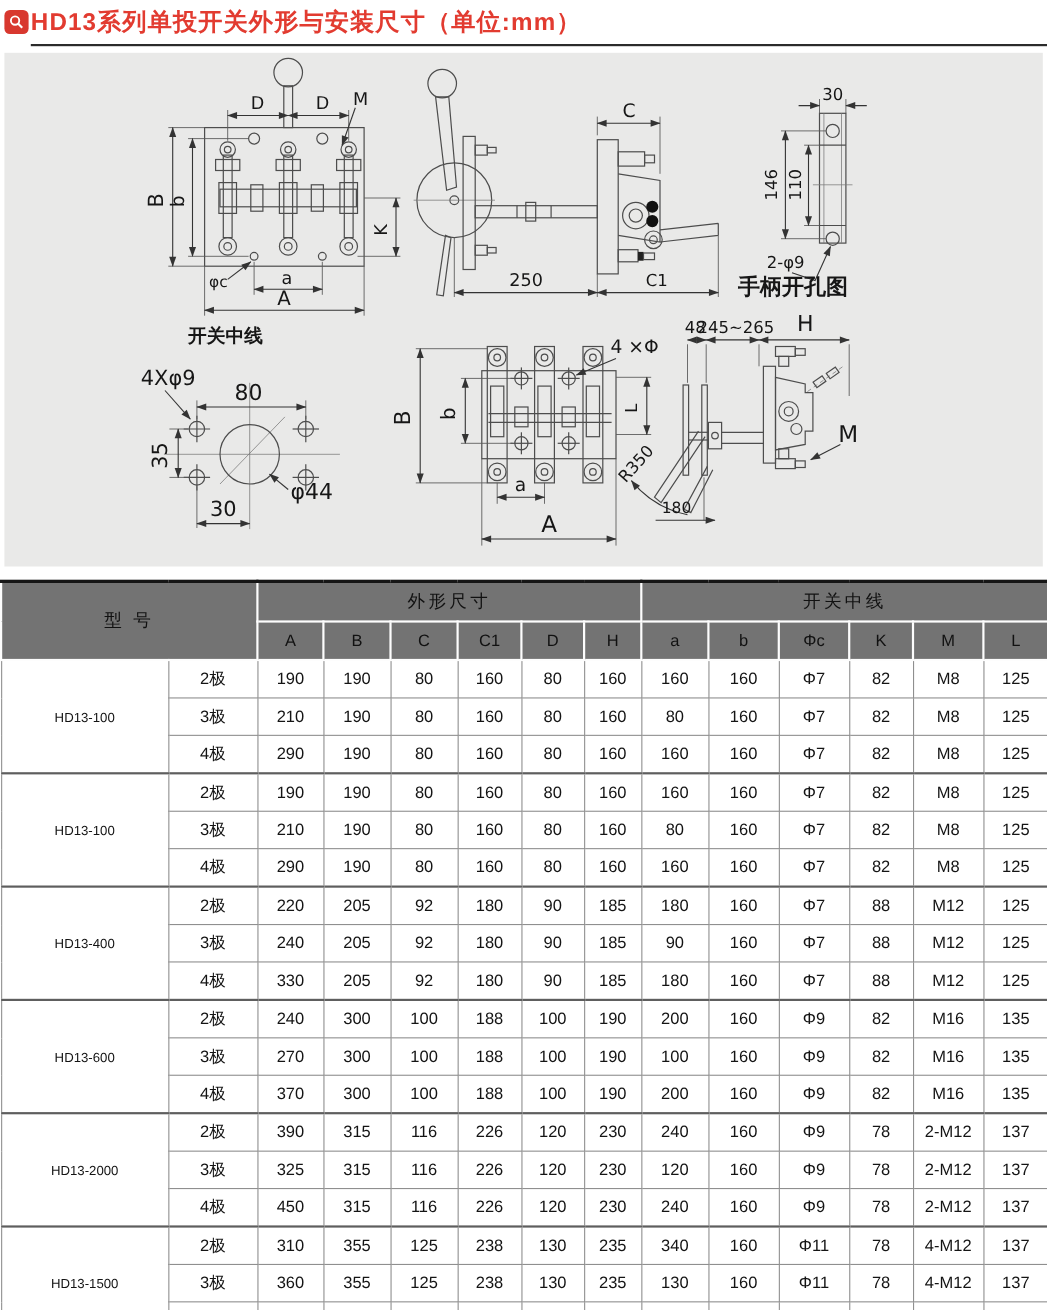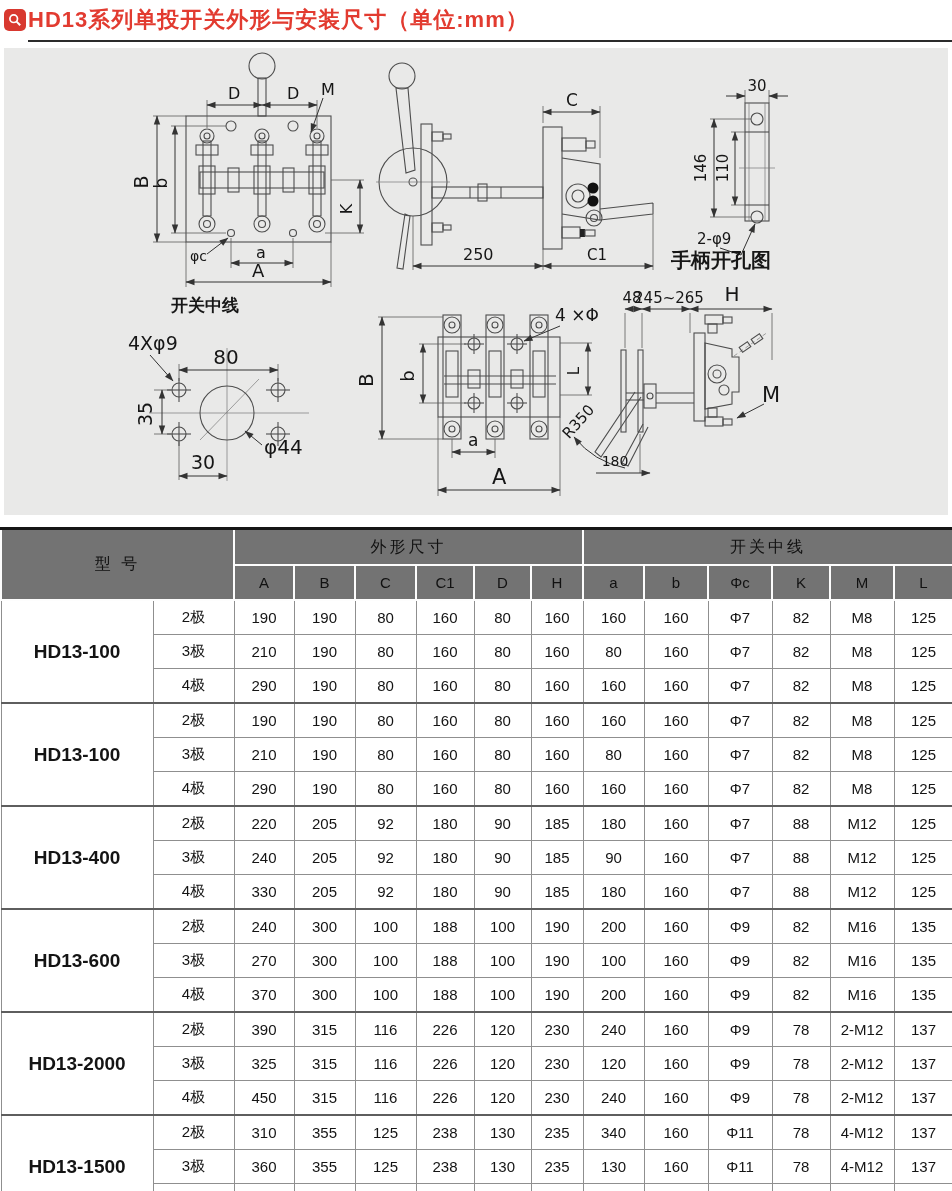--- a/index.html
+++ b/index.html
@@ -22,21 +22,21 @@
   
   .dim-table{position:absolute;left:0;top:527px;width:952px;border-collapse:collapse;table-layout:fixed;
              border-top:3px solid #161616;border-bottom:3px solid #161616;font-size:15px;}
   .dim-table th,.dim-table td{text-align:center;vertical-align:middle;padding:0;}
   .dim-table thead th{background:#737373;border:2px solid #fdfdfd;font-weight:normal;text-align:center;}
   .dim-table thead tr:first-child th{height:34px;font-size:16px;letter-spacing:3px;}
   .dim-table thead tr:last-child th{height:33px;font-size:15px;letter-spacing:0;}
   th.model-head{font-size:17px;letter-spacing:8px;margin-top:11px;}
   .dim-table tbody td{height:33px;border:1px solid #8f8f8f;background:#fff;color:#141414;}
   .dim-table tbody tr.group-start td{border-top:2px solid #5e5e5e;}
-  .dim-table tbody td.model{font-size:19px;font-weight:bold;}
+  .dim-table tbody td.model{font-size:12px;}
   .dim-table thead{border-bottom:2px solid #5e5e5e;}
 </style>
 </head>
 <body>
 
 <div class="page">
 
   <div class="title-bar">
     <span class="title-icon">
       <svg width="14" height="14" viewBox="0 0 14 14">

